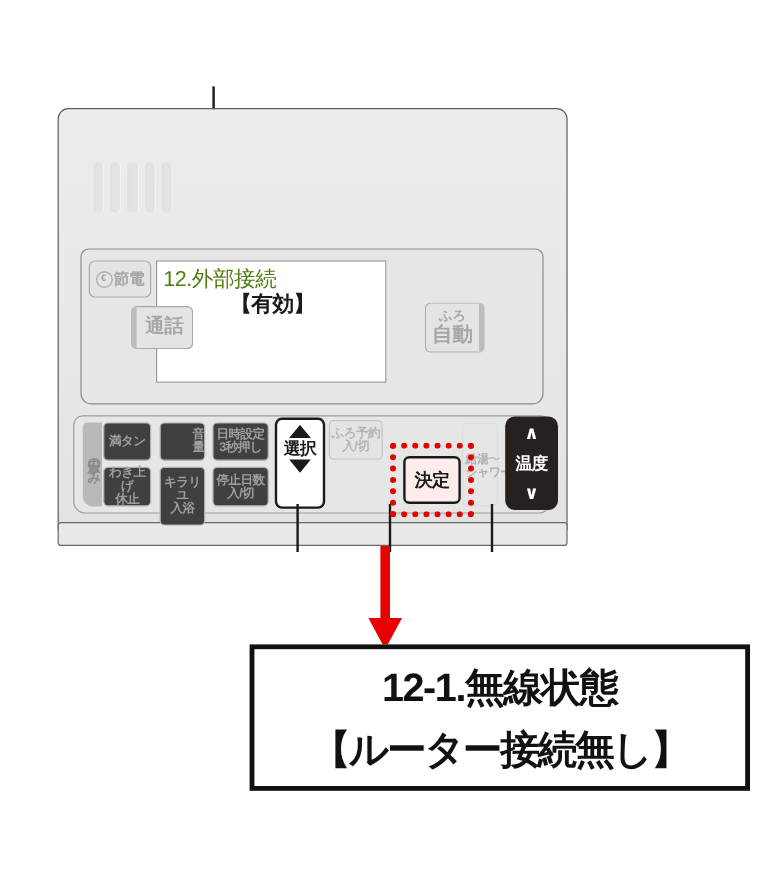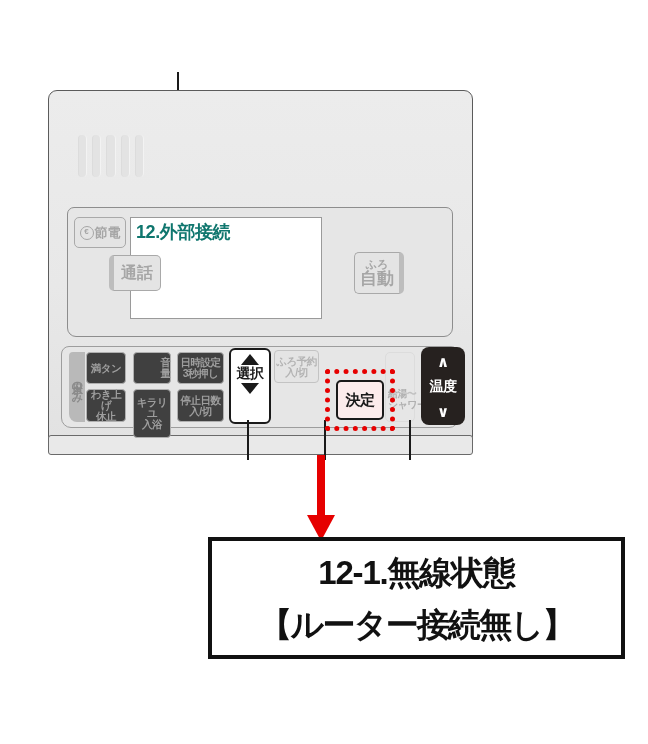--- a/index.html
+++ b/index.html
@@ -86,22 +86,22 @@
     background: #ffffff;
     border: 1.4px solid #9a9a9a;
     box-sizing: border-box;
     overflow: hidden;
   }
   #lcd-line-1 {
     position: absolute;
     left: 5px;
     top: 2px;
     font-size: 18px;
-    font-weight: 700;
-    color: #0f766e;
+    font-weight: 400;
+    color: #4d7c0f;
     letter-spacing: -0.4px;
     white-space: nowrap;
   }
   #lcd-line-2 {
     position: absolute;
     left: 0;
     top: 23px;
     width: 192px;
     text-align: center;
     font-size: 18px;
@@ -282,21 +282,21 @@
     border: 5.5px dotted #e60000;
     border-radius: 3px;
     box-sizing: border-box;
     z-index: 5;
   }
 
   
   #label-kyuto-shower {
     position: absolute;
     left: 340px;
-    top: 298px;
+    top: 288px;
     width: 52px;
     color: #b0b0b0;
     font-size: 10px;
     font-weight: 700;
     line-height: 1.1;
     letter-spacing: -0.6px;
   }
   #label-kyuto-shower .steam-icon {
     display: inline-block;
     color: #c0c0c0;
@@ -413,20 +413,21 @@
     <div class="slit"></div>
     <div class="slit"></div>
     <div class="slit"></div>
     <div class="slit"></div>
   </div>
 
   <div id="display-bezel"></div>
 
   <div id="lcd-screen">
     <div id="lcd-line-1">12.外部接続</div>
+    <div id="lcd-line-2">【有効】</div>
   </div>
 
   <div class="bezel-btn" id="btn-setsuden">
     <span class="eco-glyph">€</span>
       <span>節電</span>
   </div>
 
   <div class="bezel-btn" id="btn-tsuwa">
     <span>通話</span>
   </div>

